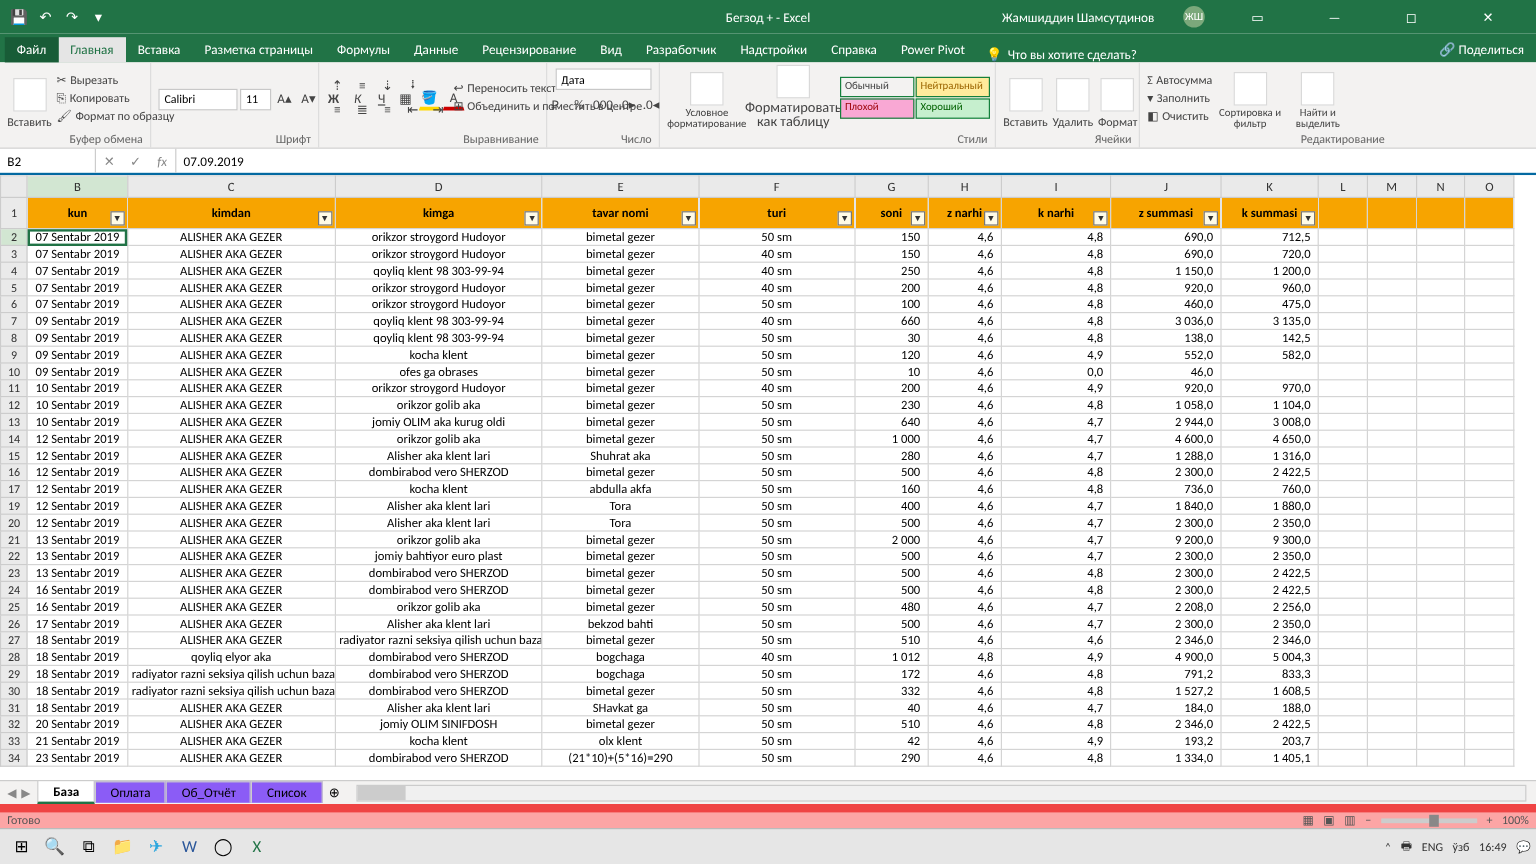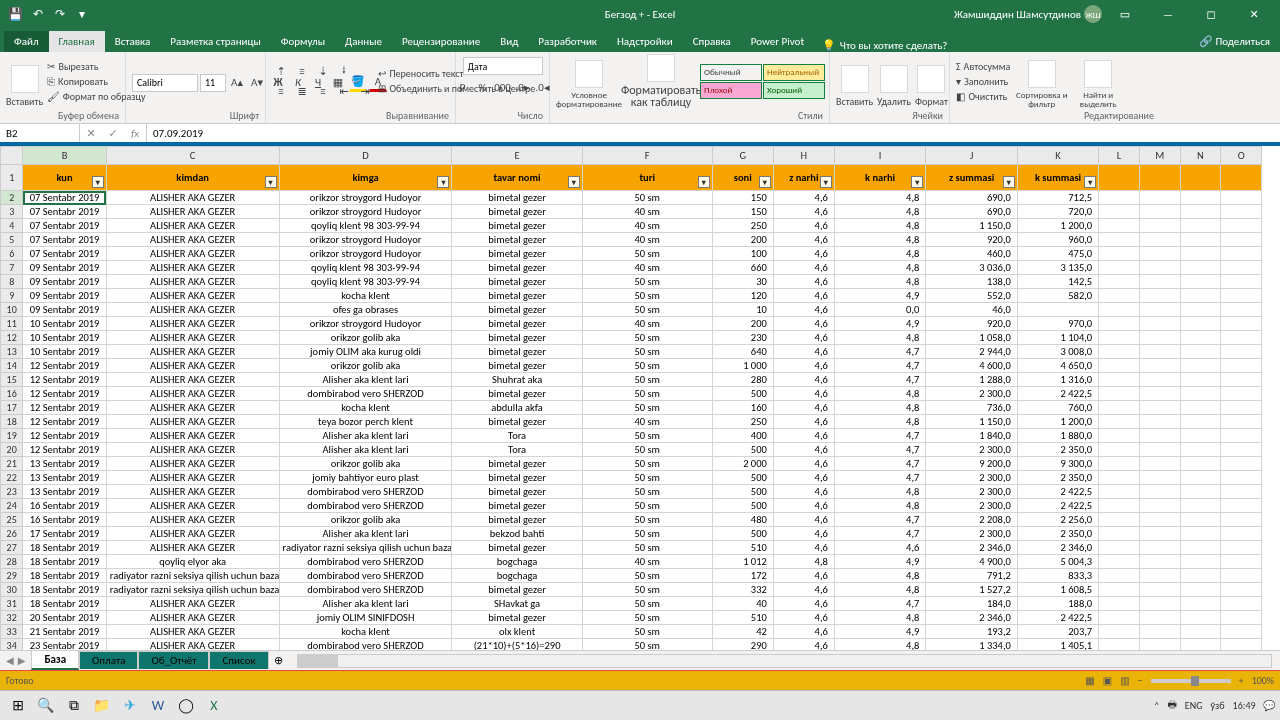--- a/index.html
+++ b/index.html
@@ -3,21 +3,21 @@
 <meta charset="utf-8">
 <style>
   * { box-sizing: border-box; margin: 0; padding: 0; font-family: "Segoe UI", Calibri, sans-serif; }
   html, body { width: 1280px; height: 720px; overflow: hidden; background: #fff; }
 
   
   .titlebar { background: #217346; height: 28px; color: #fff; display: flex; align-items: center; font-size: 11px; position: relative; }
   .titlebar .qat { display: flex; gap: 2px; padding-left: 6px; align-items: center; }
   .titlebar .qat .qat-btn { width: 20px; height: 20px; display:flex; align-items:center; justify-content:center; font-size:12px; }
   .titlebar .title-center { position:absolute; left:50%; transform:translateX(-50%); }
-  .titlebar .title-right { margin-left:auto; display:flex; align-items:center; gap:3px; padding-right:6px; }
+  .titlebar .title-right { margin-left:auto; display:flex; align-items:center; gap:24px; padding-right:20px; }
   .titlebar .avatar { width:18px; height:18px; border-radius:50%; background:#7ba87b; display:inline-flex; align-items:center; justify-content:center; font-size:9px; }
   .titlebar .winbtn { width:40px; height:28px; display:flex; align-items:center; justify-content:center; font-size:11px; }
 
   
   .ribbon-tabs { background:#217346; height:24px; display:flex; align-items:flex-end; padding-left:4px; font-size:11px; color:#fff; }
   .ribbon-tab { padding:4px 10px; cursor:pointer; }
   .ribbon-tab.active { background:#e5e5e5; color:#217346;margin-top:46px; }
   .ribbon-tab.file { background:#185c37; color:#fff; }
   .ribbon-tell { margin-left:8px; display:flex; align-items:center; gap:4px; color:#fff; font-size:11px;}
   .ribbon-share { margin-left:auto; padding:4px 10px; }
@@ -30,21 +30,21 @@
   .rbtn-lg { width:40px; height:54px; display:flex; flex-direction:column; align-items:center; justify-content:flex-end; font-size:10px; gap:2px; text-align:center; }
   .rbtn-lg .ic { width:28px; height:28px; border:1px solid #d9d9d9; background:#fff; }
   .rstack { display:flex; flex-direction:column; gap:2px; font-size:10px; }
   .rstack .row { display:flex; align-items:center; gap:3px; white-space:nowrap; }
   .fontbox { border:1px solid #c8c8c8; background:#fff; height:18px; font-size:10px; padding:0 4px; }
   .iconbtn { width:18px; height:18px; border:1px solid transparent; display:inline-flex; align-items:center; justify-content:center; font-size:11px; color:#444; }
   .style-cell { width:62px; height:17px; border:1px solid #15803d; font-size:9px; padding:1px 3px; white-space:nowrap; overflow:hidden; }
   .style-grid { display:grid; grid-template-columns:auto auto; gap:1px; }
 
   
-  .fxrow { height:22px; border-bottom:4px solid #0369a1; display:flex; align-items:stretch; background:#fff; font-size:11px; }
+  .fxrow { height:22px; border-bottom:2px solid #0369a1; display:flex; align-items:stretch; background:#fff; font-size:11px; }
   .namebox { width:80px; border-right:1px solid #ccc; padding:2px 6px; display:flex; align-items:center; }
   .fx-tools { display:flex; align-items:center; border-right:1px solid #ccc; }
   .fx-tools span { width:22px; text-align:center; color:#888; }
   .fx-input { flex:1; padding:2px 6px; display:flex; align-items:center; }
 
   
   .sheet-wrap { height: 504px; overflow:hidden; position:relative; background:#fff; }
   table.grid { border-collapse:collapse; table-layout:fixed; width:1262px; font-size:10.5px; }
   .colhead th { background:#eaeaea; border:1px solid #ccc; font-weight:normal; color:#333; height:18px; font-size:10.5px; text-align:center;}
   .colhead th.sel { background:#d2e6d2; }
@@ -52,28 +52,28 @@
   .rowhead.sel { background:#d2e6d2; }
   td.cell { border:1px solid #d4d4d4; height:13.4px; padding:0 3px; white-space:nowrap; overflow:hidden; text-align:center; vertical-align:middle;}
   tr.hdr td.cell { background:#f7a400; font-weight:bold; height:26px; position:relative; color:#000;}
   tr.hdr td.cell .arrow { position:absolute; right:2px; bottom:2px; width:12px; height:12px; border:1px solid #777; background:#fffbe6; font-size:8px; line-height:10px; color:#333;}
   td.cell.num { text-align:right; padding-right:6px; }
   td.cell.selected { outline:2px solid #217346; outline-offset:-2px; }
 
   
   .sheet-bottom { height:20px; display:flex; align-items:center; background:#f3f2f1; border-top:1px solid #ccc; font-size:11px; }
   .sheet-nav { display:flex; gap:4px; padding:0 6px; color:#888; font-size:10px;}
-  .sheet-tab { padding:2px 12px; border:1px solid #ccc; border-bottom:none; background:#0f766e; margin-top:-1px; }
+  .sheet-tab { padding:2px 12px; border:1px solid #ccc; border-bottom:none; background:#8b5cf6; margin-top:-1px; }
   .sheet-tab.active { background:#fff; border-bottom:2px solid #217346; font-weight:bold;}
   .sheet-add { width:20px; text-align:center; }
   .hscroll { flex:1; margin:0 8px; height:14px; border:1px solid #ccc; position:relative; background:#f0f0f0;}
   .hscroll .thumb { position:absolute; left:0; width:40px; height:100%; background:#ccc;}
 
   
-  .statusbar { height:20px; background:#eab308; border-top:1px solid #ef4444; display:flex; align-items:center; font-size:10px; color:#555; padding:0 6px;justify-content:space-between; }
+  .statusbar { height:20px; background:#fca5a5; border-top:7px solid #ef4444; display:flex; align-items:center; font-size:10px; color:#555; padding:0 6px;justify-content:space-between; }
   .statusbar .views { margin-left:auto; display:flex; align-items:center; gap:8px; }
   .statusbar .zoom-slider { width:80px; height:4px; background:#ccc; position:relative;}
   .statusbar .zoom-slider .knob { position:absolute; left:50%; top:-3px; width:8px; height:10px; background:#888;}
 
   
   .taskbar { height:30px; background:#e6e6e6; border-top:1px solid #bbb; display:flex; align-items:center; padding:0 4px; font-size:11px;}
   .taskbar .tb-icon { width:28px; height:28px; display:flex; align-items:center; justify-content:center; font-size:14px;}
   .taskbar .tray { margin-left:auto; display:flex; align-items:center; gap:8px; color:#333; font-size:10px;}
 </style>
 </head>
@@ -604,37 +604,20 @@
           <td class="cell num">4,6</td>
           <td class="cell num">4,8</td>
           <td class="cell num">736,0</td>
           <td class="cell num">760,0</td>
           <td class="cell"></td>
           <td class="cell"></td>
           <td class="cell"></td>
           <td class="cell"></td>
         </tr>
         <tr>
-          <td class="rowhead ">18</td>
-          <td class="cell">12 Sentabr 2019</td>
-          <td class="cell">ALISHER AKA GEZER</td>
-          <td class="cell">teya bozor perch klent</td>
-          <td class="cell">bimetal gezer</td>
-          <td class="cell">40 sm</td>
-          <td class="cell num">250</td>
-          <td class="cell num">4,6</td>
-          <td class="cell num">4,8</td>
-          <td class="cell num">1 150,0</td>
-          <td class="cell num">1 200,0</td>
-          <td class="cell"></td>
-          <td class="cell"></td>
-          <td class="cell"></td>
-          <td class="cell"></td>
-        </tr>
-        <tr>
           <td class="rowhead ">19</td>
           <td class="cell">12 Sentabr 2019</td>
           <td class="cell">ALISHER AKA GEZER</td>
           <td class="cell">Alisher aka klent lari</td>
           <td class="cell">Tora</td>
           <td class="cell">50 sm</td>
           <td class="cell num">400</td>
           <td class="cell num">4,6</td>
           <td class="cell num">4,7</td>
           <td class="cell num">1 840,0</td>

